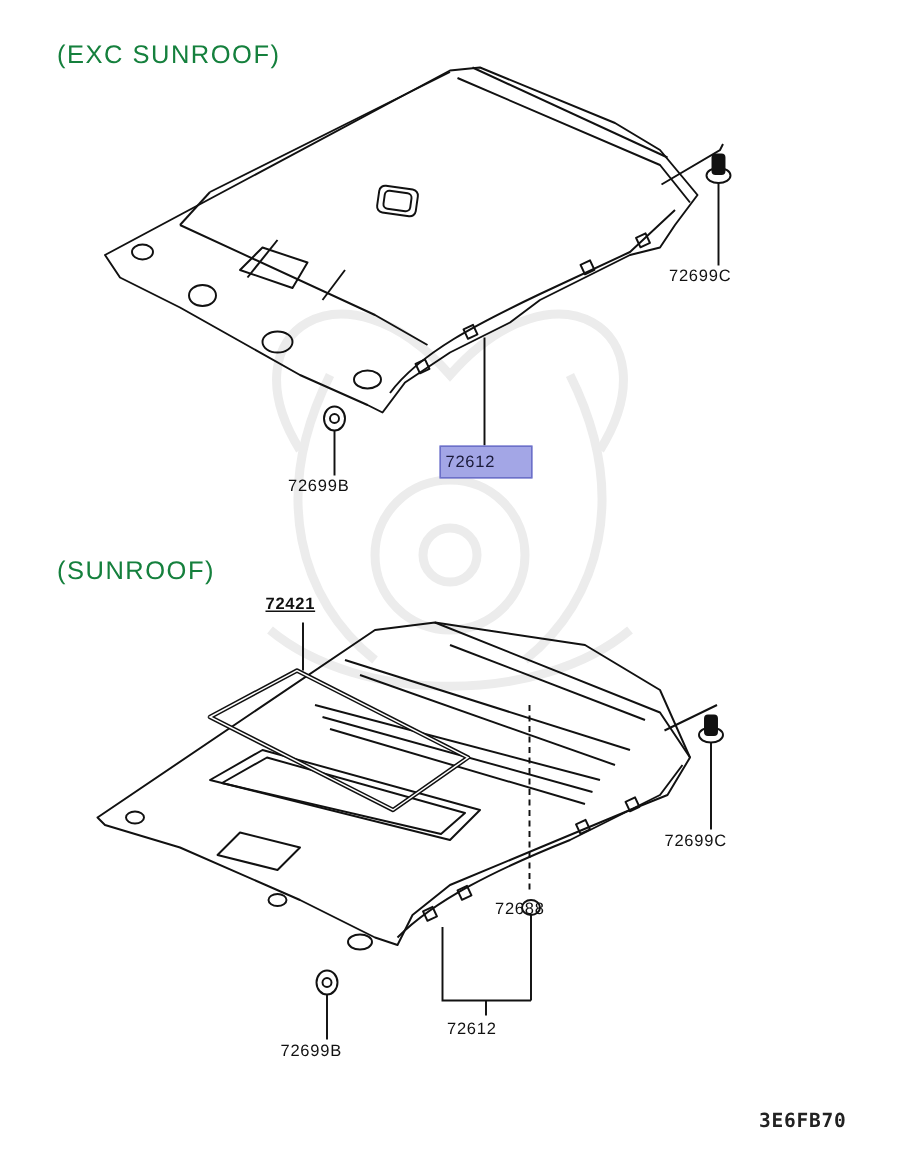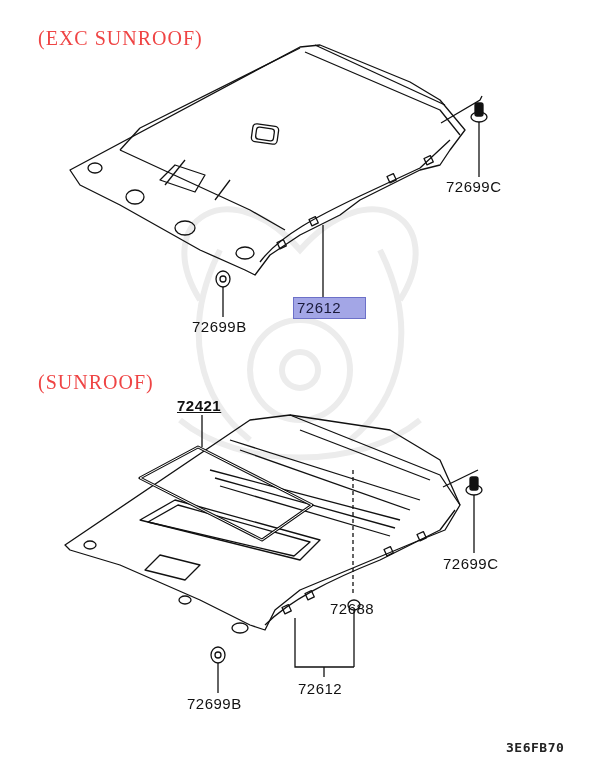--- a/index.html
+++ b/index.html
@@ -1,19 +1,19 @@
 <!DOCTYPE html>
 <html><head>
 <meta charset="utf-8">
 <style>
   html, body { margin: 0; padding: 0; background: #ffffff; }
   body { width: 609px; height: 768px; position: relative; overflow: hidden; font-family: "DejaVu Sans", sans-serif; }
   .canvas { position: absolute; left: 0; top: 0; width: 609px; height: 768px; }
-  .section-title { position: absolute; font-family: Liberation Serif, serif; font-size: 20px; letter-spacing: 1px; color: #ef4444; }
-  .callout { position: absolute; font-family: "Liberation Sans", sans-serif; font-size: 15px; color: #111; letter-spacing: 0.5px; }
+  .section-title { position: absolute; font-family: Liberation Sans, sans-serif; font-size: 17px; letter-spacing: 1px; color: #15803d; }
+  .callout { position: absolute; font-family: "Liberation Sans", sans-serif; font-size: 11px; color: #111; letter-spacing: 0.5px; }
   .callout.highlight { background: #a3a6e6; border: 1px solid #6c70c8; padding: 0 24px 0 3px; height: 20px; line-height: 20px; color: #1a1a3a; }
   .ref-code { position: absolute; font-family: "DejaVu Sans Mono", monospace; font-size: 13px; font-weight: bold; color: #222; letter-spacing: 0.5px; }
   svg { position: absolute; left: 0; top: 0; }
 </style>
 </head>
 <body>
 
 <div class="canvas">
 
   <svg width="609" height="768">

